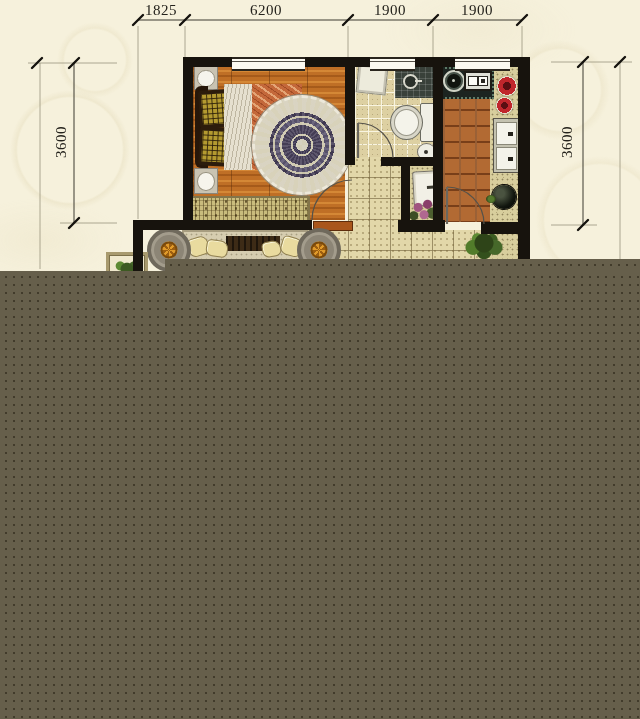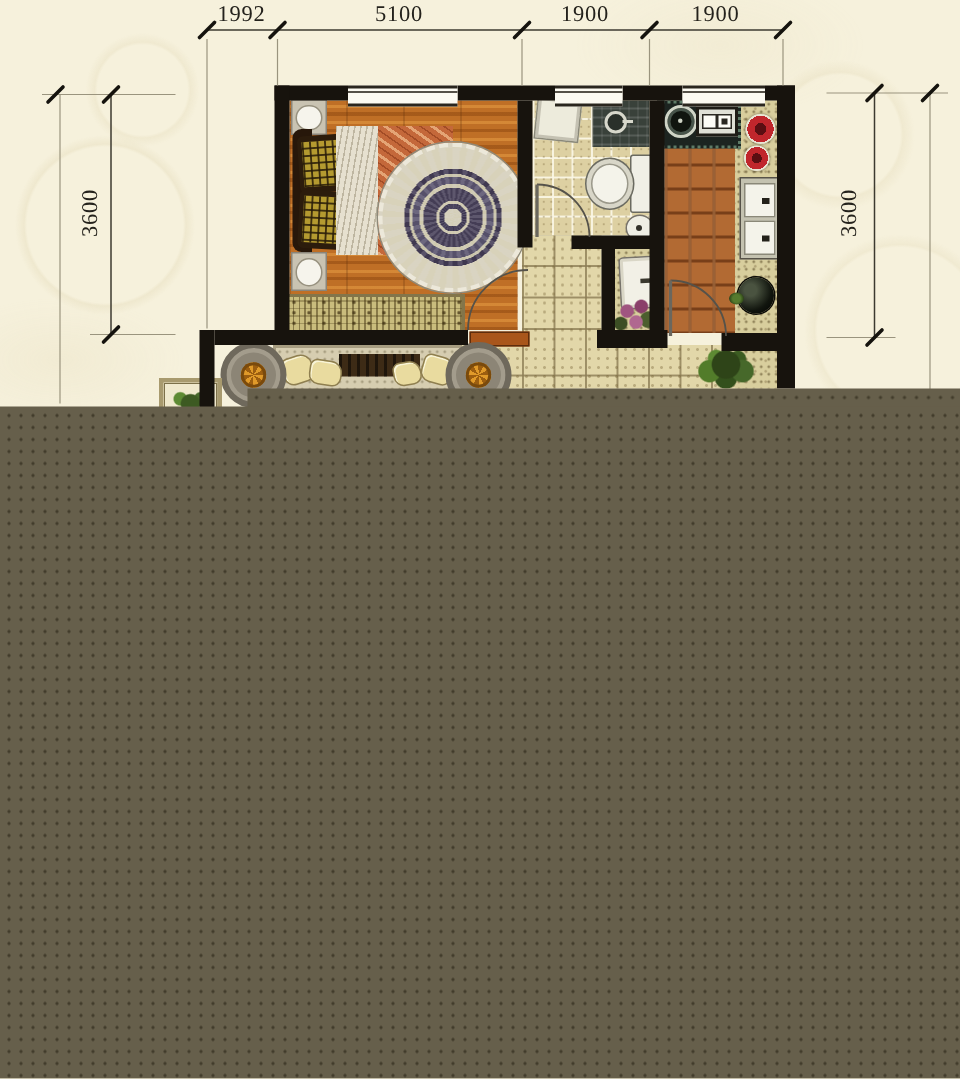--- a/index.html
+++ b/index.html
@@ -155,22 +155,22 @@
   .olive{position:absolute;background:#665f4b;
     background-image:radial-gradient(circle, rgba(62,56,40,.9) 0 .8px, transparent 1.3px);
     background-size:8px 8px;background-position:2px 2px;}
   svg.lines{position:absolute;left:0;top:0;pointer-events:none;}
 </style>
 </head>
 <body>
 
 <div id="scene">
 
-  <div class="dimlabel" style="left:161px;top:2px;">1992</div>
-  <div class="dimlabel" style="left:266px;top:2px;">5100</div>
+  <div class="dimlabel" style="left:161px;top:2px;">1825</div>
+  <div class="dimlabel" style="left:266px;top:2px;">6200</div>
   <div class="dimlabel" style="left:390px;top:2px;">1900</div>
   <div class="dimlabel" style="left:477px;top:2px;">1900</div>
   <div class="dimlabel vert" style="left:61px;top:142px;">3600</div>
   <div class="dimlabel vert" style="left:567px;top:142px;">3600</div>
 
   <div class="abs wood" style="left:193px;top:67px;width:152px;height:153px;"></div>
   <div class="abs tiles-bath" style="left:355px;top:67px;width:78px;height:90px;"></div>
   <div class="abs tiles-hall" style="left:348px;top:157px;width:53px;height:75px;"></div>
   <div class="abs tiles-hall" style="left:306px;top:230px;width:212px;height:29px;"></div>
   <div class="abs counter" style="left:410px;top:166px;width:28px;height:56px;"></div>

